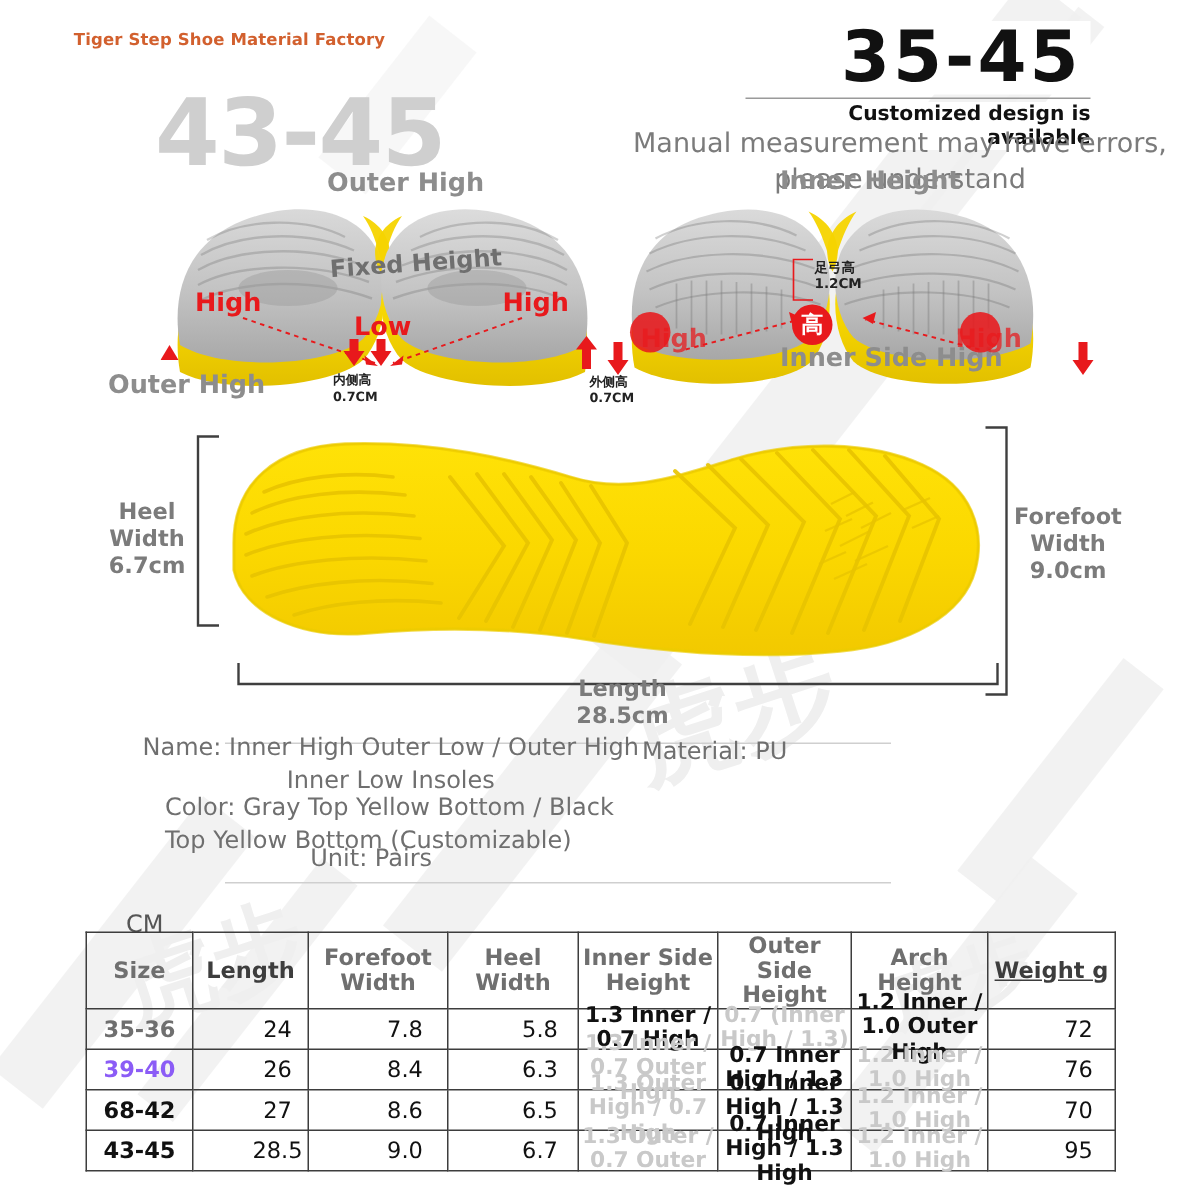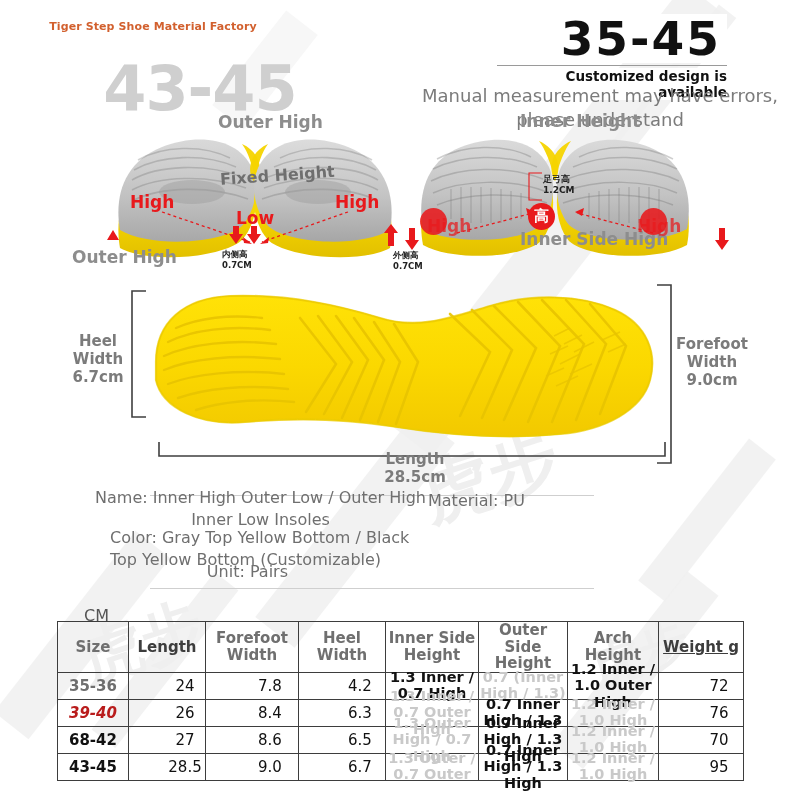--- a/index.html
+++ b/index.html
@@ -384,34 +384,34 @@
         <th style="width:88px;">Outer Side Height</th>
         <th style="width:90px;">Arch Height</th>
         <th style="width:84px;color:#3d3d3d;text-decoration:underline;">Weight g</th>
       </tr>
     </thead>
     <tbody>
       <tr>
         <td class="sizecell">35-36</td>
         <td class="num">24</td>
         <td class="num">7.8</td>
-        <td class="num">4.2</td>
+        <td class="num">5.8</td>
         <td>
             <span class="ov dark">1.3 Inner / 0.7 High</span>
           </td>
         <td>
             <span class="ov faded">0.7 (Inner High / 1.3)</span>
           </td>
         <td>
             <span class="ov dark">1.2 Inner / 1.0 Outer High</span>
           </td>
         <td class="num">72</td>
       </tr>
       <tr>
-        <td class="sizecell" style="color:#b91c1c;font-style:italic;">39-40</td>
+        <td class="sizecell" style="color:#8b5cf6;">39-40</td>
         <td class="num">26</td>
         <td class="num">8.4</td>
         <td class="num">6.3</td>
         <td>
             <span class="ov faded">1.3 Inner / 0.7 Outer High</span>
           </td>
         <td>
             <span class="ov dark">0.7 Inner High / 1.3</span>
           </td>
         <td>

